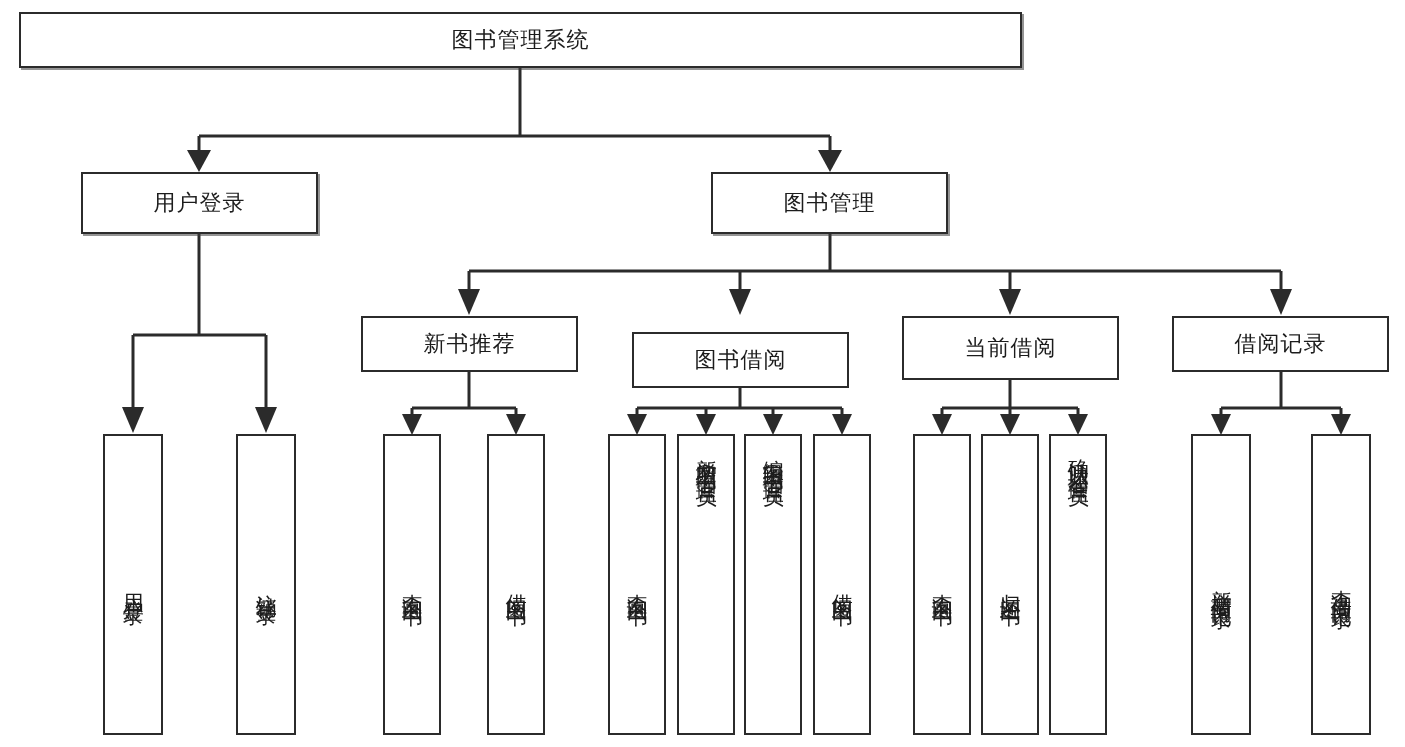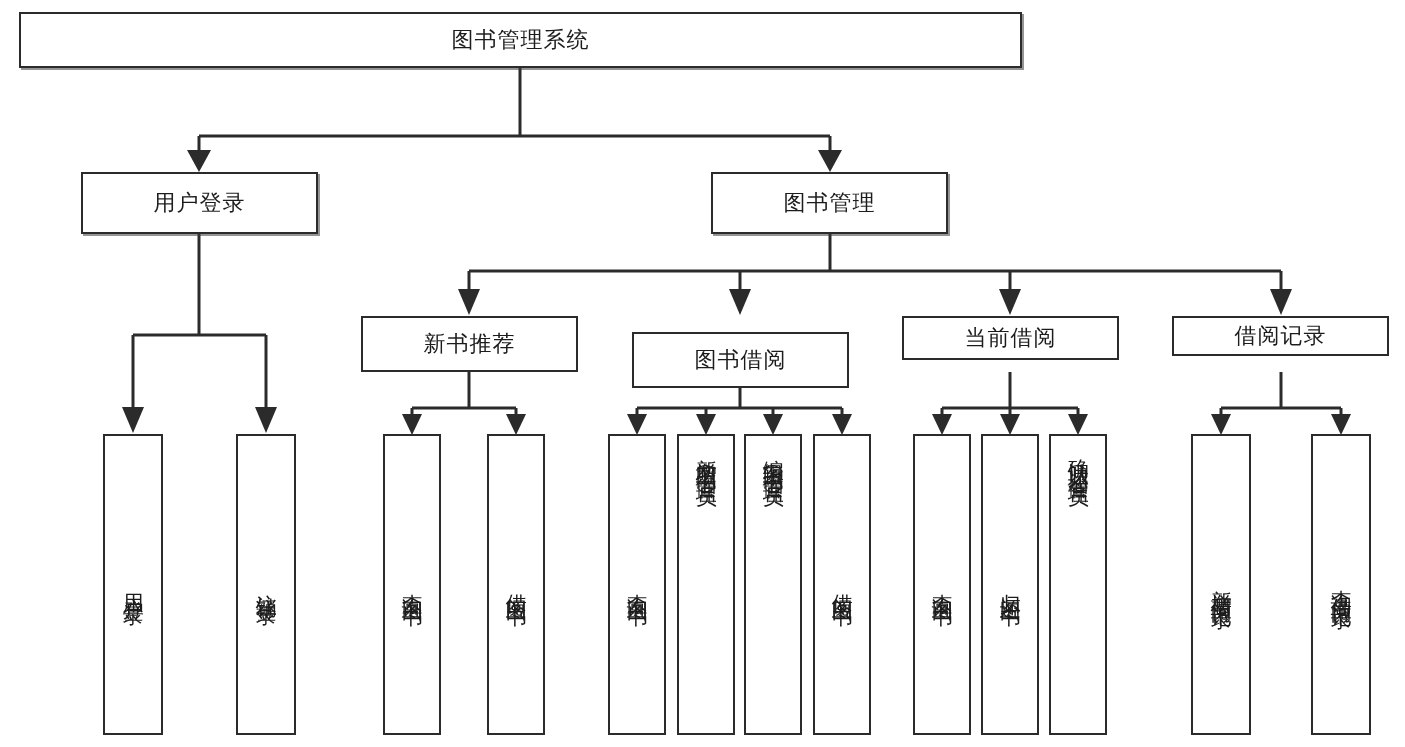--- a/index.html
+++ b/index.html
@@ -171,25 +171,25 @@
   </div>
 
   <div class="node-box" style="left:361px; top:316px; width:217px; height:56px;">
     <span class="node-label">新书推荐</span>
   </div>
 
   <div class="node-box" style="left:632px; top:316px; width:217px; height:56px;margin-top:16px;">
     <span class="node-label">图书借阅</span>
   </div>
 
-  <div class="node-box" style="left:902px; top:316px; width:217px; height:44px;">
+  <div class="node-box" style="left:902px; top:316px; width:217px; height:64px;">
     <span class="node-label">当前借阅</span>
   </div>
 
-  <div class="node-box" style="left:1172px; top:316px; width:217px; height:40px;">
+  <div class="node-box" style="left:1172px; top:316px; width:217px; height:56px;">
     <span class="node-label">借阅记录</span>
   </div>
 
   <div class="node-box vertical center-v" style="left:103px; top:434px; width:60px; height:301px;">
     <span class="node-label">用户登录</span>
   </div>
   <div class="node-box vertical center-v" style="left:236px; top:434px; width:60px; height:301px;">
     <span class="node-label">注销登录</span>
   </div>
 

